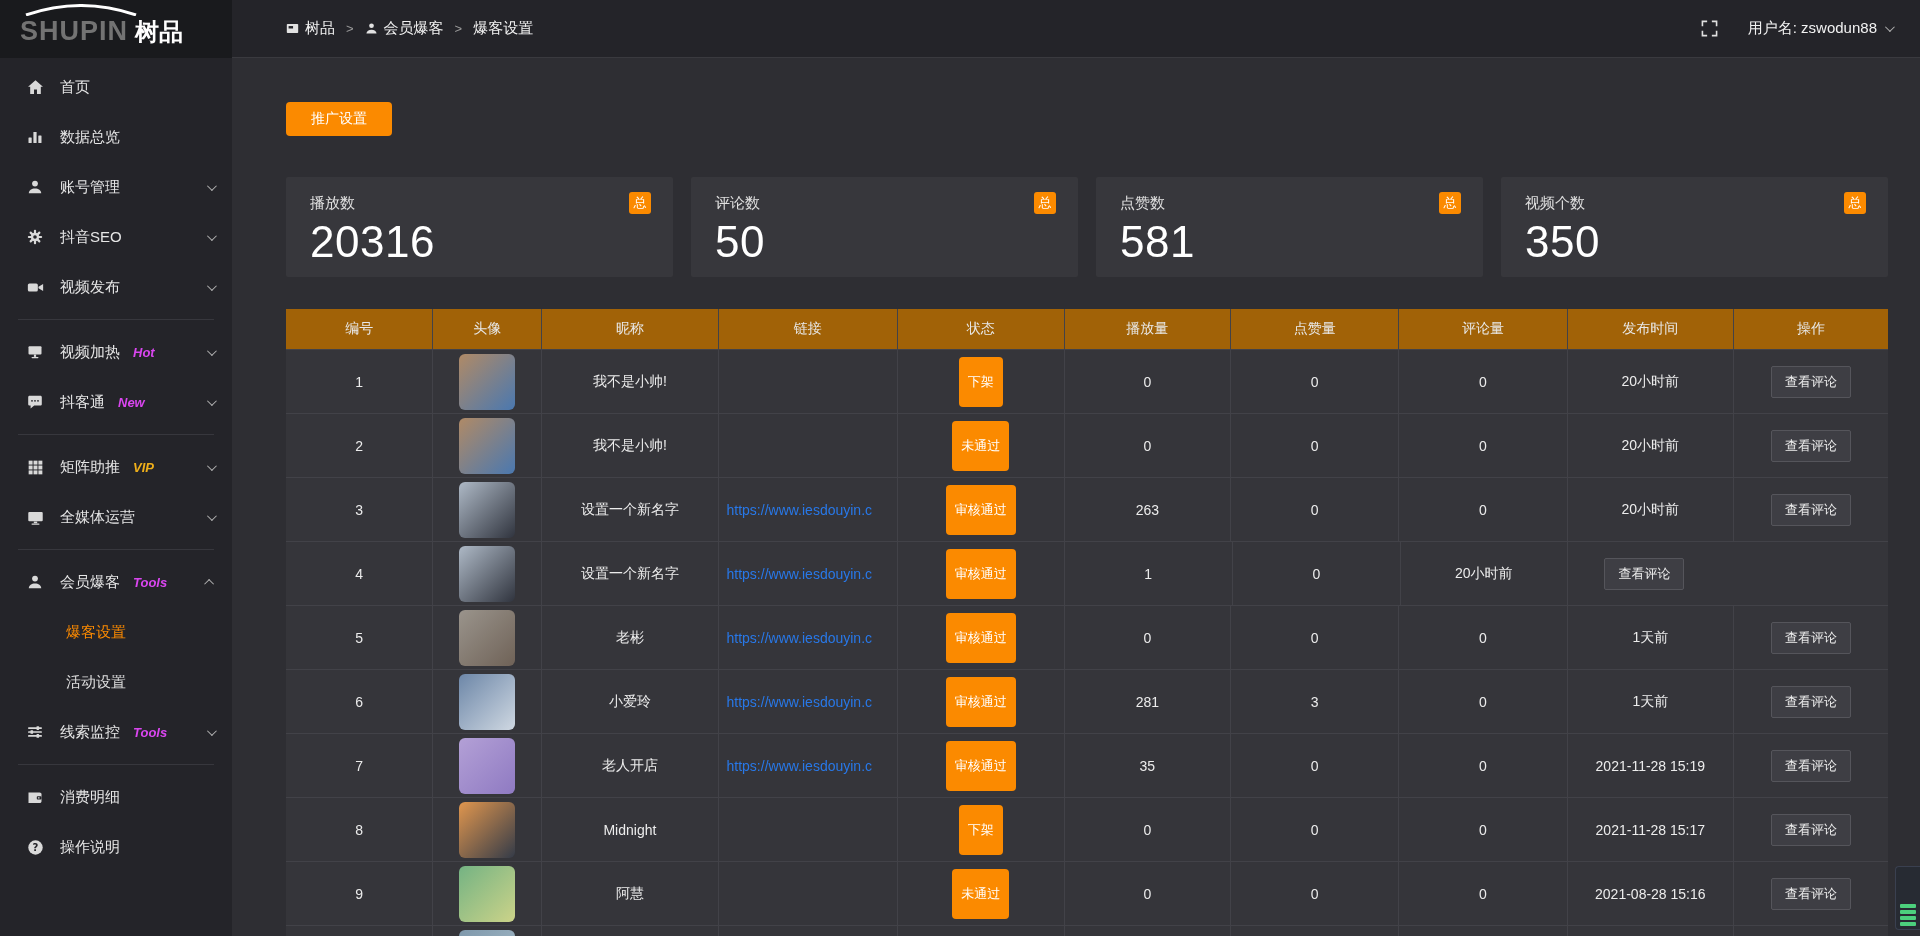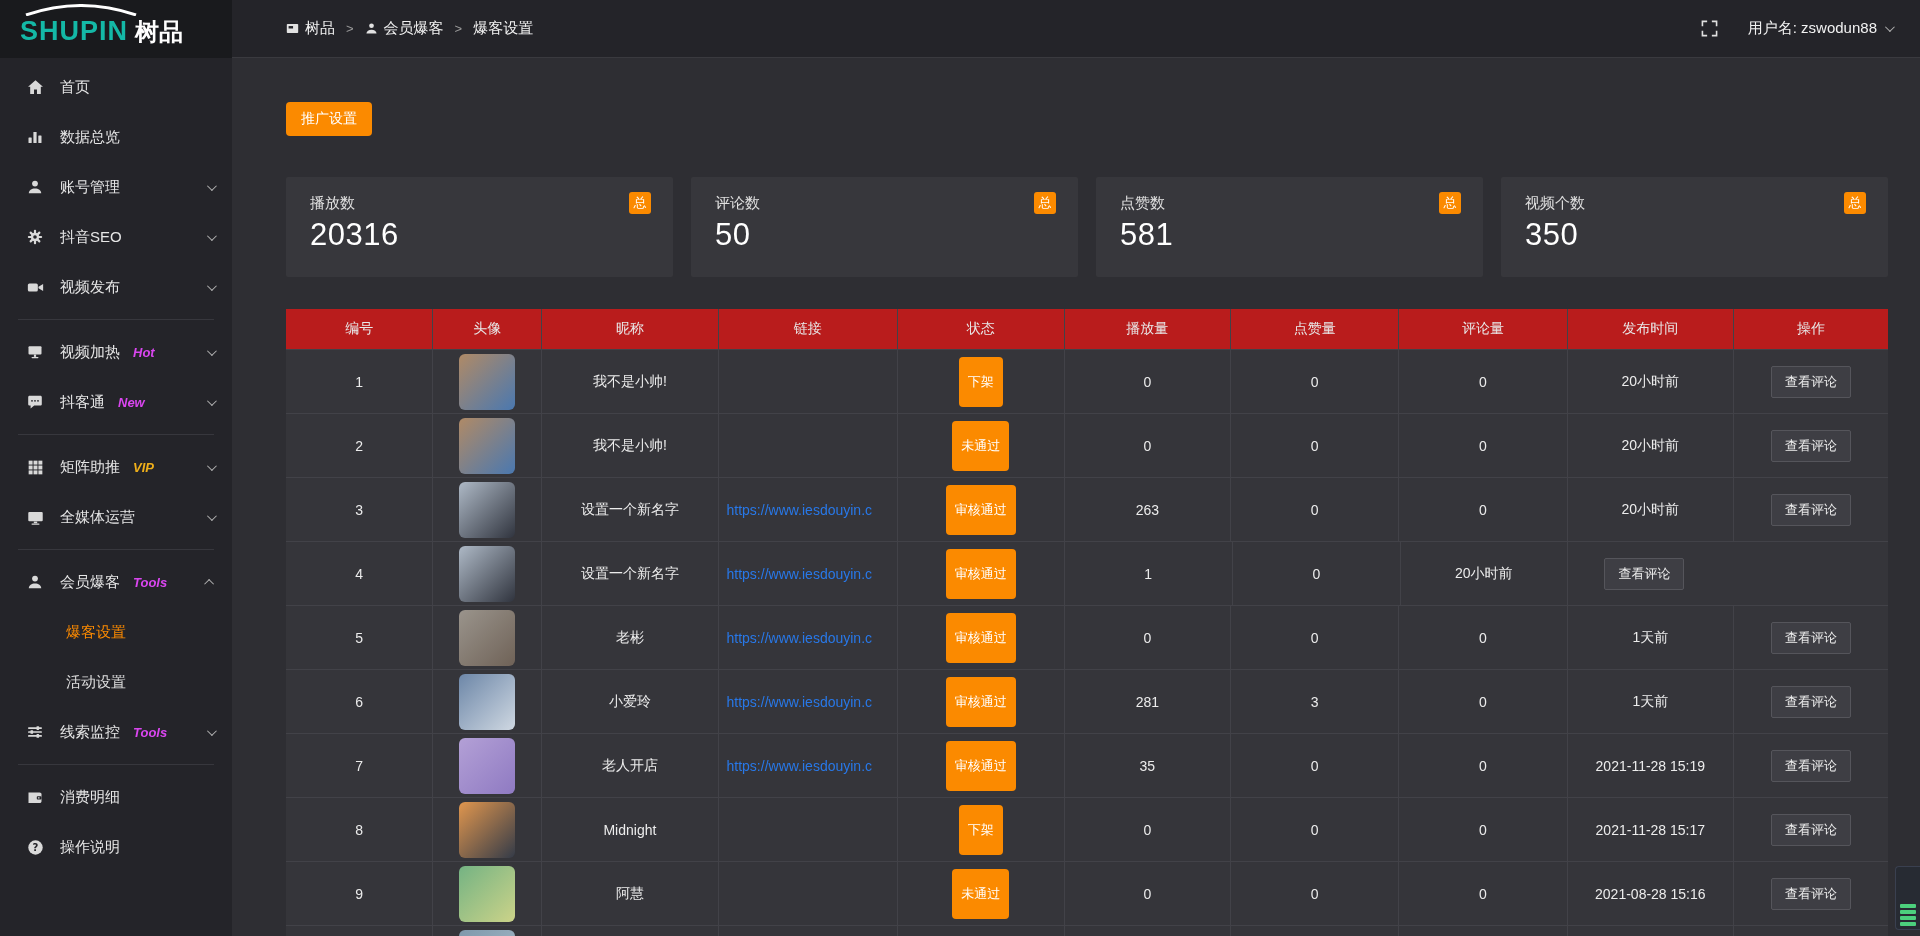--- a/index.html
+++ b/index.html
@@ -8,21 +8,21 @@
     font-family:"Liberation Sans","DejaVu Sans",sans-serif;
     background:#2e2e33; color:#ececec;
   }
   .app { display:flex; width:100%; height:100%; }
 
   
   .sidebar { flex:0 0 232px; width:232px; background:#242429; display:flex; flex-direction:column; }
   .logo { height:58px; flex:0 0 58px; background:#191a1d; display:flex; align-items:center; padding-left:20px; position:relative; }
   .logo-arc { position:absolute; top:4px; left:22px; }
   .logo-text { display:flex; align-items:baseline; margin-top:6px; }
-  .logo-en { font-size:27px; font-weight:800; letter-spacing:1px; color:#14b8a6; }
+  .logo-en { font-size:27px; font-weight:800; letter-spacing:1px; color:#737373; }
   .logo-cn { font-size:24px; font-weight:700; color:#fff; margin-left:7px; }
   .nav { flex:1; padding-top:4px; overflow:hidden; }
   .nav-item { height:50px; display:flex; align-items:center; padding:0 18px 0 25px; color:#e6e6e6; font-size:15px; cursor:pointer; }
   .nav-icon { width:20px; display:flex; justify-content:center; align-items:center; }
   .nav-icon svg { fill:#d9d9d9; }
   .nav-label { margin-left:15px; white-space:nowrap; }
   .nav-badge { margin-left:13px; font-style:italic; font-weight:700; font-size:13px; }
   .nav-badge.red { color:#d946ef; }
   .nav-badge.gold { color:#f0b01a; }
   .chev-wrap { margin-left:auto; display:flex; align-items:center; }
@@ -38,32 +38,32 @@
   .topbar { height:58px; flex:0 0 58px; background:#242429; border-bottom:1px solid #3a3a3f; display:flex; align-items:center; padding:0 28px 0 54px; }
   .breadcrumb { display:flex; align-items:center; gap:11px; font-size:15px; color:#f2f2f2; }
   .crumb { display:flex; align-items:center; gap:6px; cursor:pointer; }
   .crumb svg { fill:#e2e2e2; }
   .sep { color:#9a9a9a; font-size:13px; }
   .topbar-right { margin-left:auto; display:flex; align-items:center; gap:30px; }
   .fs-btn { display:flex; align-items:center; cursor:pointer; }
   .user-box { display:flex; align-items:center; gap:8px; font-size:15px; color:#f2f2f2; cursor:pointer; }
 
   .content { flex:1; padding:0 32px 0 54px; overflow:hidden; }
-  .promo-btn { margin-top:44px; display:inline-block; background:#fb8a00; color:#fff; border:none; border-radius:4px; padding:8px 15px; font-size:14px; cursor:pointer; }
+  .promo-btn { margin-top:44px; display:inline-block; background:#fb8a00; color:#fff; border:none; border-radius:4px; padding:8px 25px; font-size:14px; cursor:pointer; }
 
   .stats { display:flex; gap:18px; margin-top:41px; }
   .stat-card { flex:1; height:100px; background:#37373c; border-radius:2px; position:relative; padding:17px 24px; }
   .stat-label { font-size:15px; color:#e0e0e0;font-family:Liberation Mono, monospace; }
-  .stat-value { font-size:31px; font-weight:500; color:#fff; margin-top:4px; letter-spacing:.5px; }
+  .stat-value { font-size:44px; font-weight:500; color:#fff; margin-top:4px; letter-spacing:.5px; }
   .stat-badge { position:absolute; top:15px; right:22px; width:22px; height:22px; background:#fb8a00; border-radius:3px; color:#fff; font-size:13px; display:flex; align-items:center; justify-content:center; }
 
   
   .table { margin-top:32px; }
   .trow { display:flex; background:#35353a; border-bottom:1px solid #424248; }
-  .trow.head { background:#b91c1c; }
+  .trow.head { background:#a16207; }
   .cell { height:63px; display:flex; align-items:center; justify-content:center; border-right:1px solid #424248; font-size:14px; color:#ececec; overflow:hidden; }
   .trow.head .cell { height:40px; color:#e8e8e8; }
   .cell:last-child { border-right:none; }
   .c1{flex:0 0 9.2%;} .c2{flex:0 0 6.8%;} .c3{flex:0 0 11%;} .c4{flex:0 0 11.2%;}
   .c5{flex:0 0 10.4%;} .c6{flex:0 0 10.4%;} .c7{flex:0 0 10.5%;} .c8{flex:0 0 10.5%;}
   .c9{flex:0 0 10.4%;} .c10{flex:0 0 9.6%;}
   .avatar { width:56px; height:56px; border-radius:6px; background:#555; }
   .link { display:block; width:100%; padding-left:8px; white-space:nowrap; overflow:hidden; color:#2878e8; font-size:14px; text-decoration:none; text-align:left; cursor:pointer; }
   .badge-status { background:#fb8a00; color:#fff; font-size:13px; padding:16px 9px; border-radius:4px; white-space:nowrap; }
   .view-btn { background:#3e3e44; border:1px solid #55555b; color:#ededed; font-size:13px; padding:6px 13px; border-radius:2px; cursor:pointer; }

